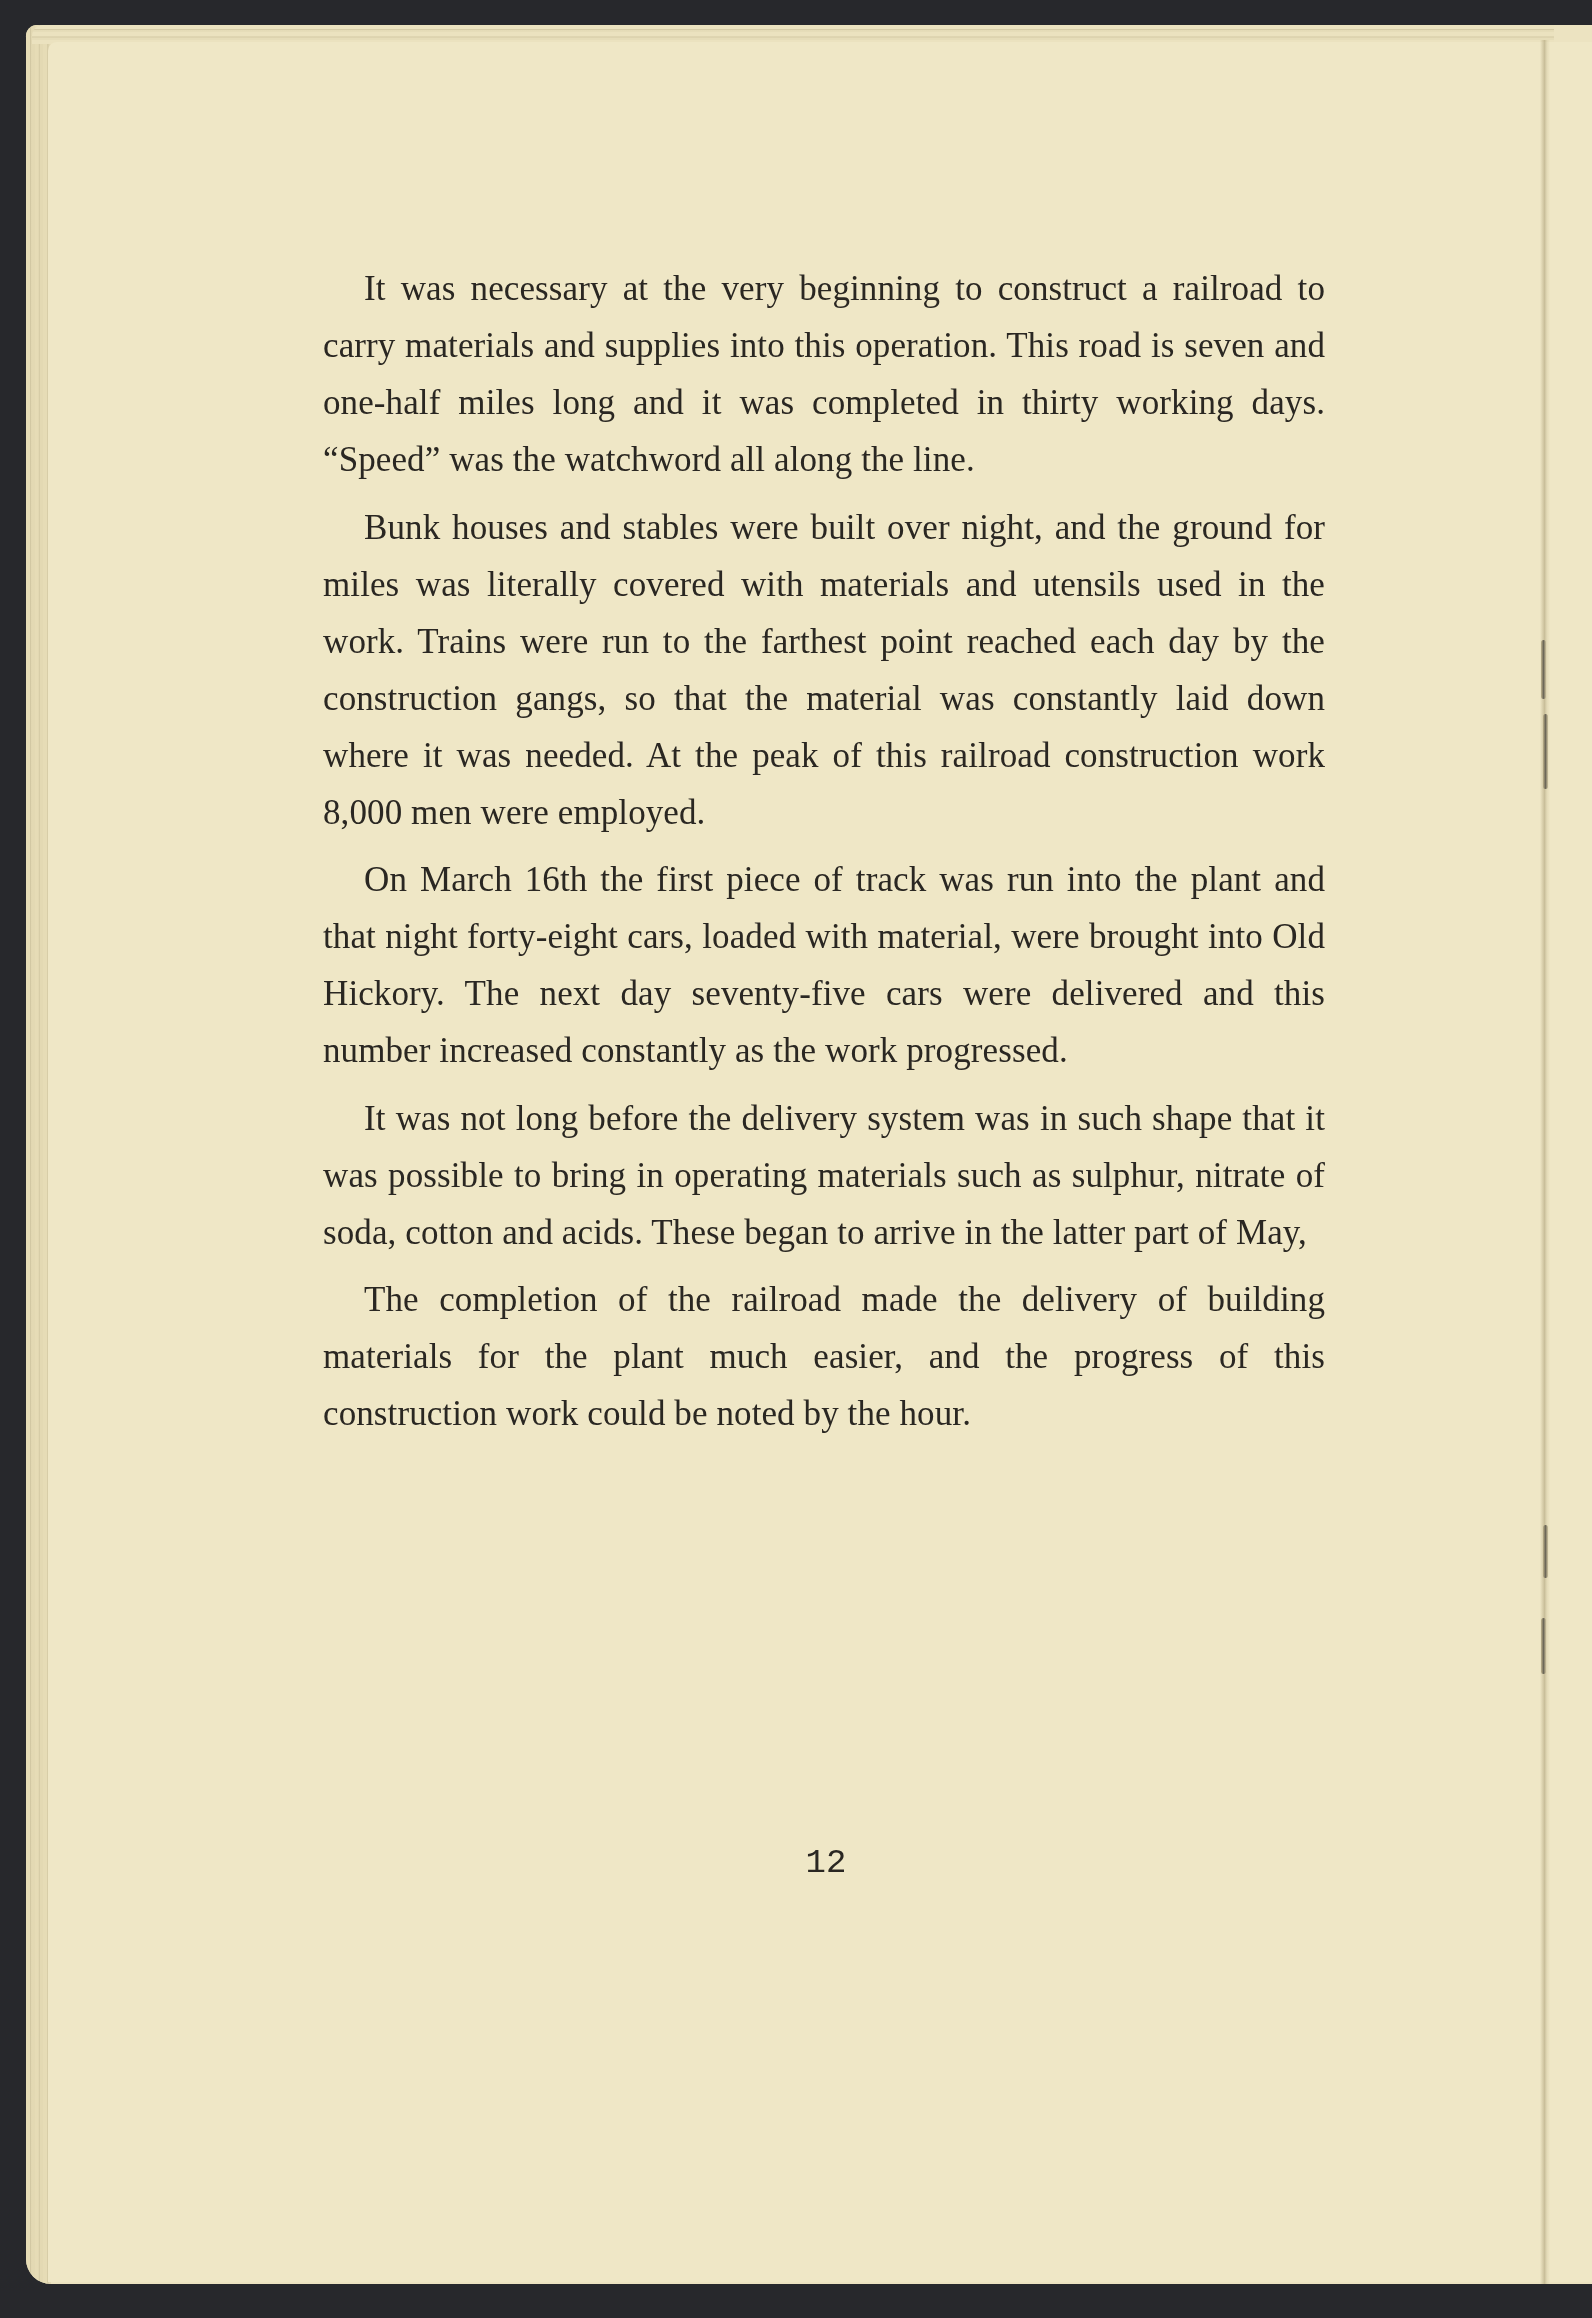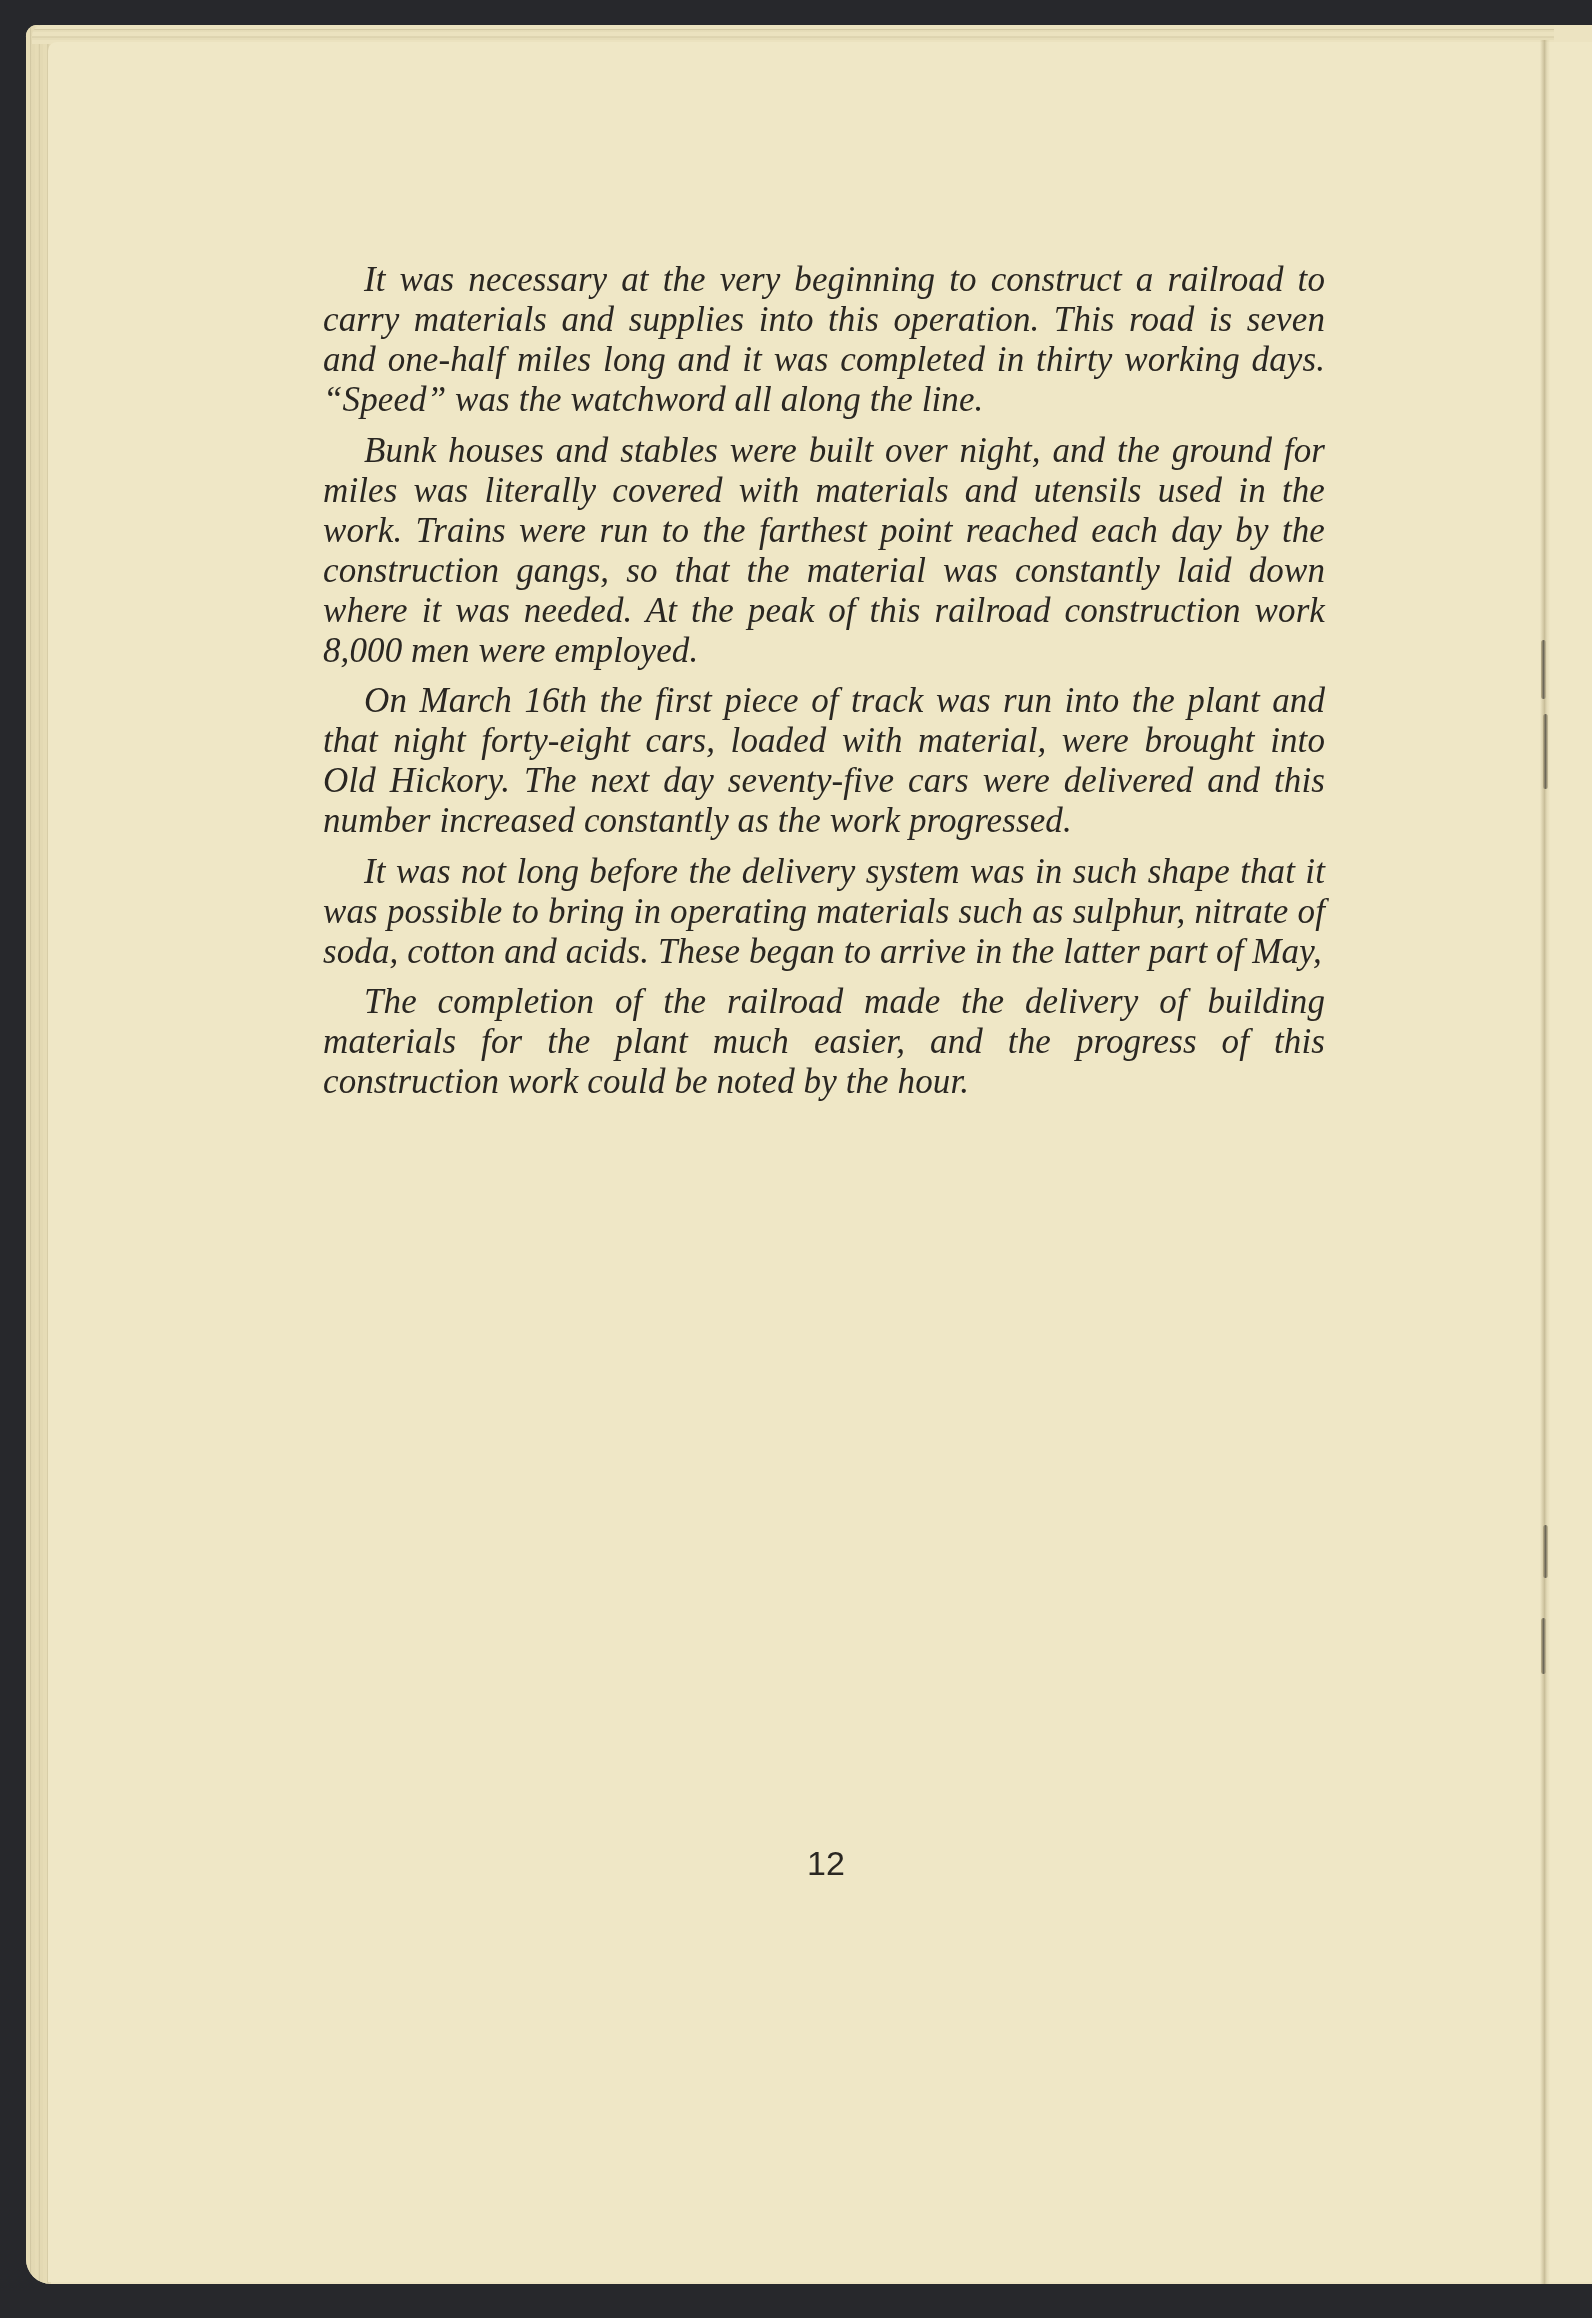--- a/index.html
+++ b/index.html
@@ -67,39 +67,38 @@
       border-radius: 2.5px;
       opacity: 0.85;
     }
     .text-block {
       position: absolute;
       left: 323px;
       top: 260px;
       width: 1002px;
       color: #2a2722;
       font-size: 35px;
-      line-height: 40px;
+      line-height: 57px;
       text-align: justify;
       letter-spacing: 0.1px;
-      font-style: italic;
     }
     .text-block p {
       margin: 0 0 10.6px 0;
       text-indent: 41px;
       hyphens: manual;
     }
     .page-number {
       position: absolute;
       left: 764px;
       top: 1844px;
       width: 124px;
       text-align: center;
       color: #2a2722;
       font-size: 34px;
-      font-family: Liberation Sans, sans-serif;
+      font-family: Liberation Mono, monospace;
     }
   </style>
 </head>
 <body>
 
 <div class="page-stack">
   <div class="page-edge"></div>
   <div class="page-top-edge"></div>
 </div>
 

